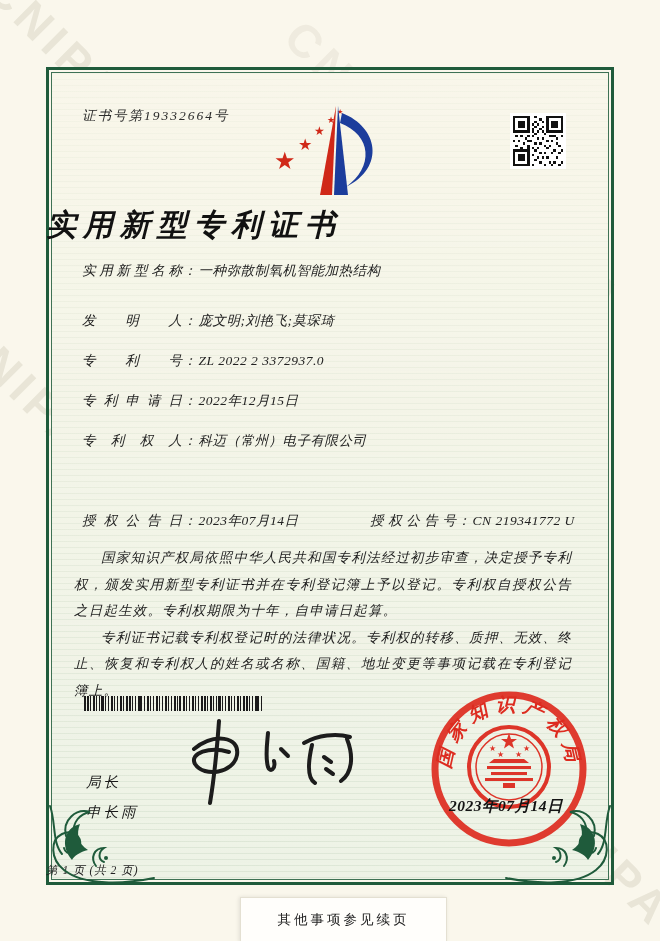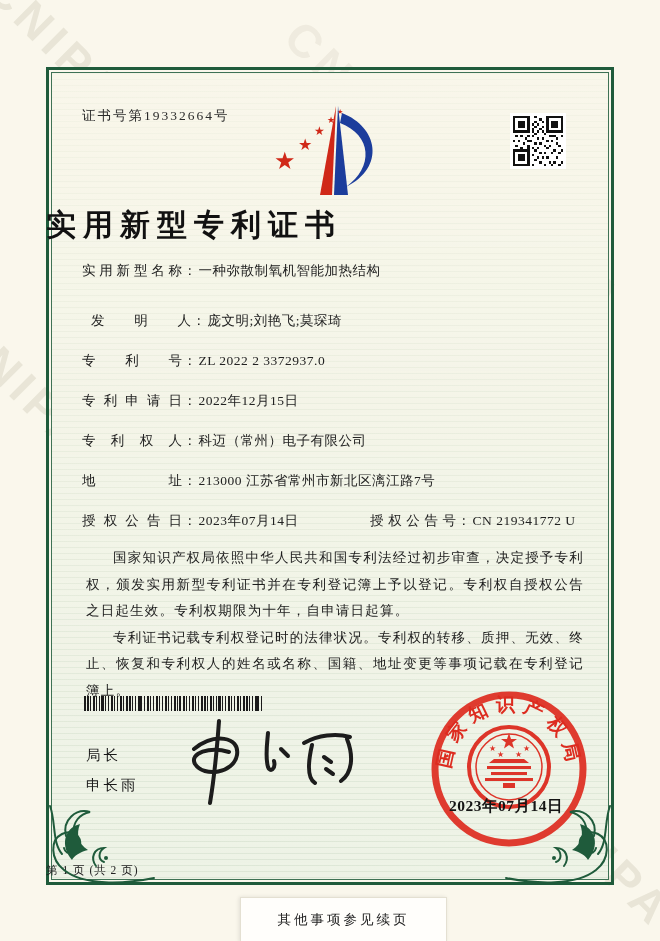--- a/index.html
+++ b/index.html
@@ -9,42 +9,42 @@
       font-size:46px;letter-spacing:6px;color:rgba(150,140,112,.17);
       transform:rotate(45deg);white-space:nowrap;pointer-events:none;z-index:1;}
   .frame{position:absolute;left:46px;top:67px;width:568px;height:818px;
       border:3px solid #1f5b3b;box-sizing:border-box;z-index:2;}
   .frame-inner{position:absolute;left:2px;top:2px;right:2px;bottom:2px;
       border:1px solid rgba(31,91,59,.85);
       background-color:#f3f5ea;
       background-image:
         linear-gradient(180deg,rgba(250,247,234,.85),rgba(232,240,226,.55)),
         repeating-linear-gradient(180deg,rgba(124,160,124,.30) 0px,rgba(124,160,124,.30) 1px,transparent 1px,transparent 6px);}
-  .content{position:absolute;left:46px;top:67px;width:568px;height:818px;z-index:3;}
+  .content{position:absolute;left:46px;top:67px;width:568px;height:818px;z-index:3;font-style:italic;}
   .cert-no{position:absolute;left:36px;top:40px;font-size:13.5px;letter-spacing:2px;color:#2a2a2a;}
   .logo{position:absolute;left:226px;top:38px;width:124px;height:94px;}
   .logo .star{position:absolute;color:#d02818;line-height:1;font-family:"DejaVu Sans",sans-serif;}
   .qr{position:absolute;left:464px;top:46px;width:56px;height:56px;background:#fff;padding:3px;box-sizing:border-box;}
   .title{position:absolute;left:0;top:138px;width:100%;text-align:left;
       font-size:30px;font-weight:bold;letter-spacing:7px;color:#111;}
   .row{position:absolute;left:36px;width:500px;font-size:13.5px;color:#222;white-space:nowrap;}
   .lbl{display:inline-block;width:100px;text-align:justify;text-align-last:justify;vertical-align:bottom;}
   .sep{display:inline-block;margin:0 2px 0 1px;}
   .val{letter-spacing:.5px;}
   .pair2{position:absolute;left:288px;top:0;}
   .pair2 .lbl{width:86px;}
-  .paras{position:absolute;left:40px;top:478px;width:498px;font-size:13.5px;color:#1d1d1d;
+  .paras{position:absolute;left:28px;top:478px;width:498px;font-size:13.5px;color:#1d1d1d;
       line-height:26.5px;letter-spacing:1.2px;text-align:justify;}
   .paras p{margin:0;text-indent:2em;}
   .barcode{position:absolute;left:38px;top:629px;width:180px;height:15px;
       background-image:
         repeating-linear-gradient(90deg,#1a1a1a 0 1px,transparent 1px 3px),
         repeating-linear-gradient(90deg,#1a1a1a 0 2px,transparent 2px 9px),
         repeating-linear-gradient(90deg,transparent 0 4px,#1a1a1a 4px 5px,transparent 5px 13px);}
-  .signer{position:absolute;left:40px;top:673px;font-size:14.5px;letter-spacing:3px;color:#1a1a1a;line-height:30px;}
+  .signer{position:absolute;left:40px;top:700px;font-size:14.5px;letter-spacing:3px;color:#1a1a1a;line-height:30px;}
   .sig{position:absolute;left:118px;top:644px;}
   .seal{position:absolute;left:381px;top:620px;width:164px;height:164px;}
   .pgfoot{position:absolute;left:0;top:796px;width:100%;text-align:left;font-size:11.5px;letter-spacing:1px;color:#222;}
   .tab{position:absolute;left:240px;top:897px;width:205px;height:44px;background:#fffefb;
       border:1px solid #e4e0d2;box-shadow:-1px 0 4px rgba(0,0,0,.10);z-index:4;
       display:flex;align-items:center;justify-content:center;
       font-size:13.5px;letter-spacing:3px;color:#222;}
   .flourish{position:absolute;z-index:4;}
 </style>
 </head>
@@ -118,34 +118,31 @@
         M8,16h1v1h-1z M10,17h1v1h-1z M12,17h1v1h-1z M14,17h1v1h-1z M18,17h1v1h-1z M9,18h1v1h-1z
         M11,19h1v1h-1z M15,19h1v1h-1z M17,19h1v1h-1z M20,19h1v1h-1z M13,20h1v1h-1z M16,20h1v1h-1z
         M19,20h1v1h-1z M8,20h1v1h-1z M20,14h1v1h-1z M18,9h1v1h-1z M16,8h1v1h-1z"></path>
     </svg>
 
     <div class="title">实用新型专利证书</div>
 
     <div class="row" style="top:195px;">
       <span class="lbl">实用新型名称</span><span class="sep">：</span><span class="val">一种弥散制氧机智能加热结构</span>
     </div>
-    <div class="row" style="top:245px;margin-left:9px;">
+    <div class="row" style="top:245px;">
       <span class="lbl">发明人</span><span class="sep">：</span><span class="val">庞文明;刘艳飞;莫琛琦</span>
     </div>
     <div class="row" style="top:285px;">
       <span class="lbl">专利号</span><span class="sep">：</span><span class="val">ZL 2022 2 3372937.0</span>
     </div>
     <div class="row" style="top:325px;">
       <span class="lbl">专利申请日</span><span class="sep">：</span><span class="val">2022年12月15日</span>
     </div>
     <div class="row" style="top:365px;">
       <span class="lbl">专利权人</span><span class="sep">：</span><span class="val">科迈（常州）电子有限公司</span>
-    </div>
-    <div class="row" style="top:405px;">
-      <span class="lbl">地址</span><span class="sep">：</span><span class="val">213000 江苏省常州市新北区漓江路7号</span>
     </div>
     <div class="row" style="top:445px;">
       <span class="lbl">授权公告日</span><span class="sep">：</span><span class="val">2023年07月14日</span>
       <span class="pair2">
         <span class="lbl">授权公告号</span><span class="sep">：</span><span class="val">CN 219341772 U</span>
       </span>
     </div>
 
     <div class="paras">
       <p>国家知识产权局依照中华人民共和国专利法经过初步审查，决定授予专利权，颁发实用新型专利证书并在专利登记簿上予以登记。专利权自授权公告之日起生效。专利权期限为十年，自申请日起算。</p>

